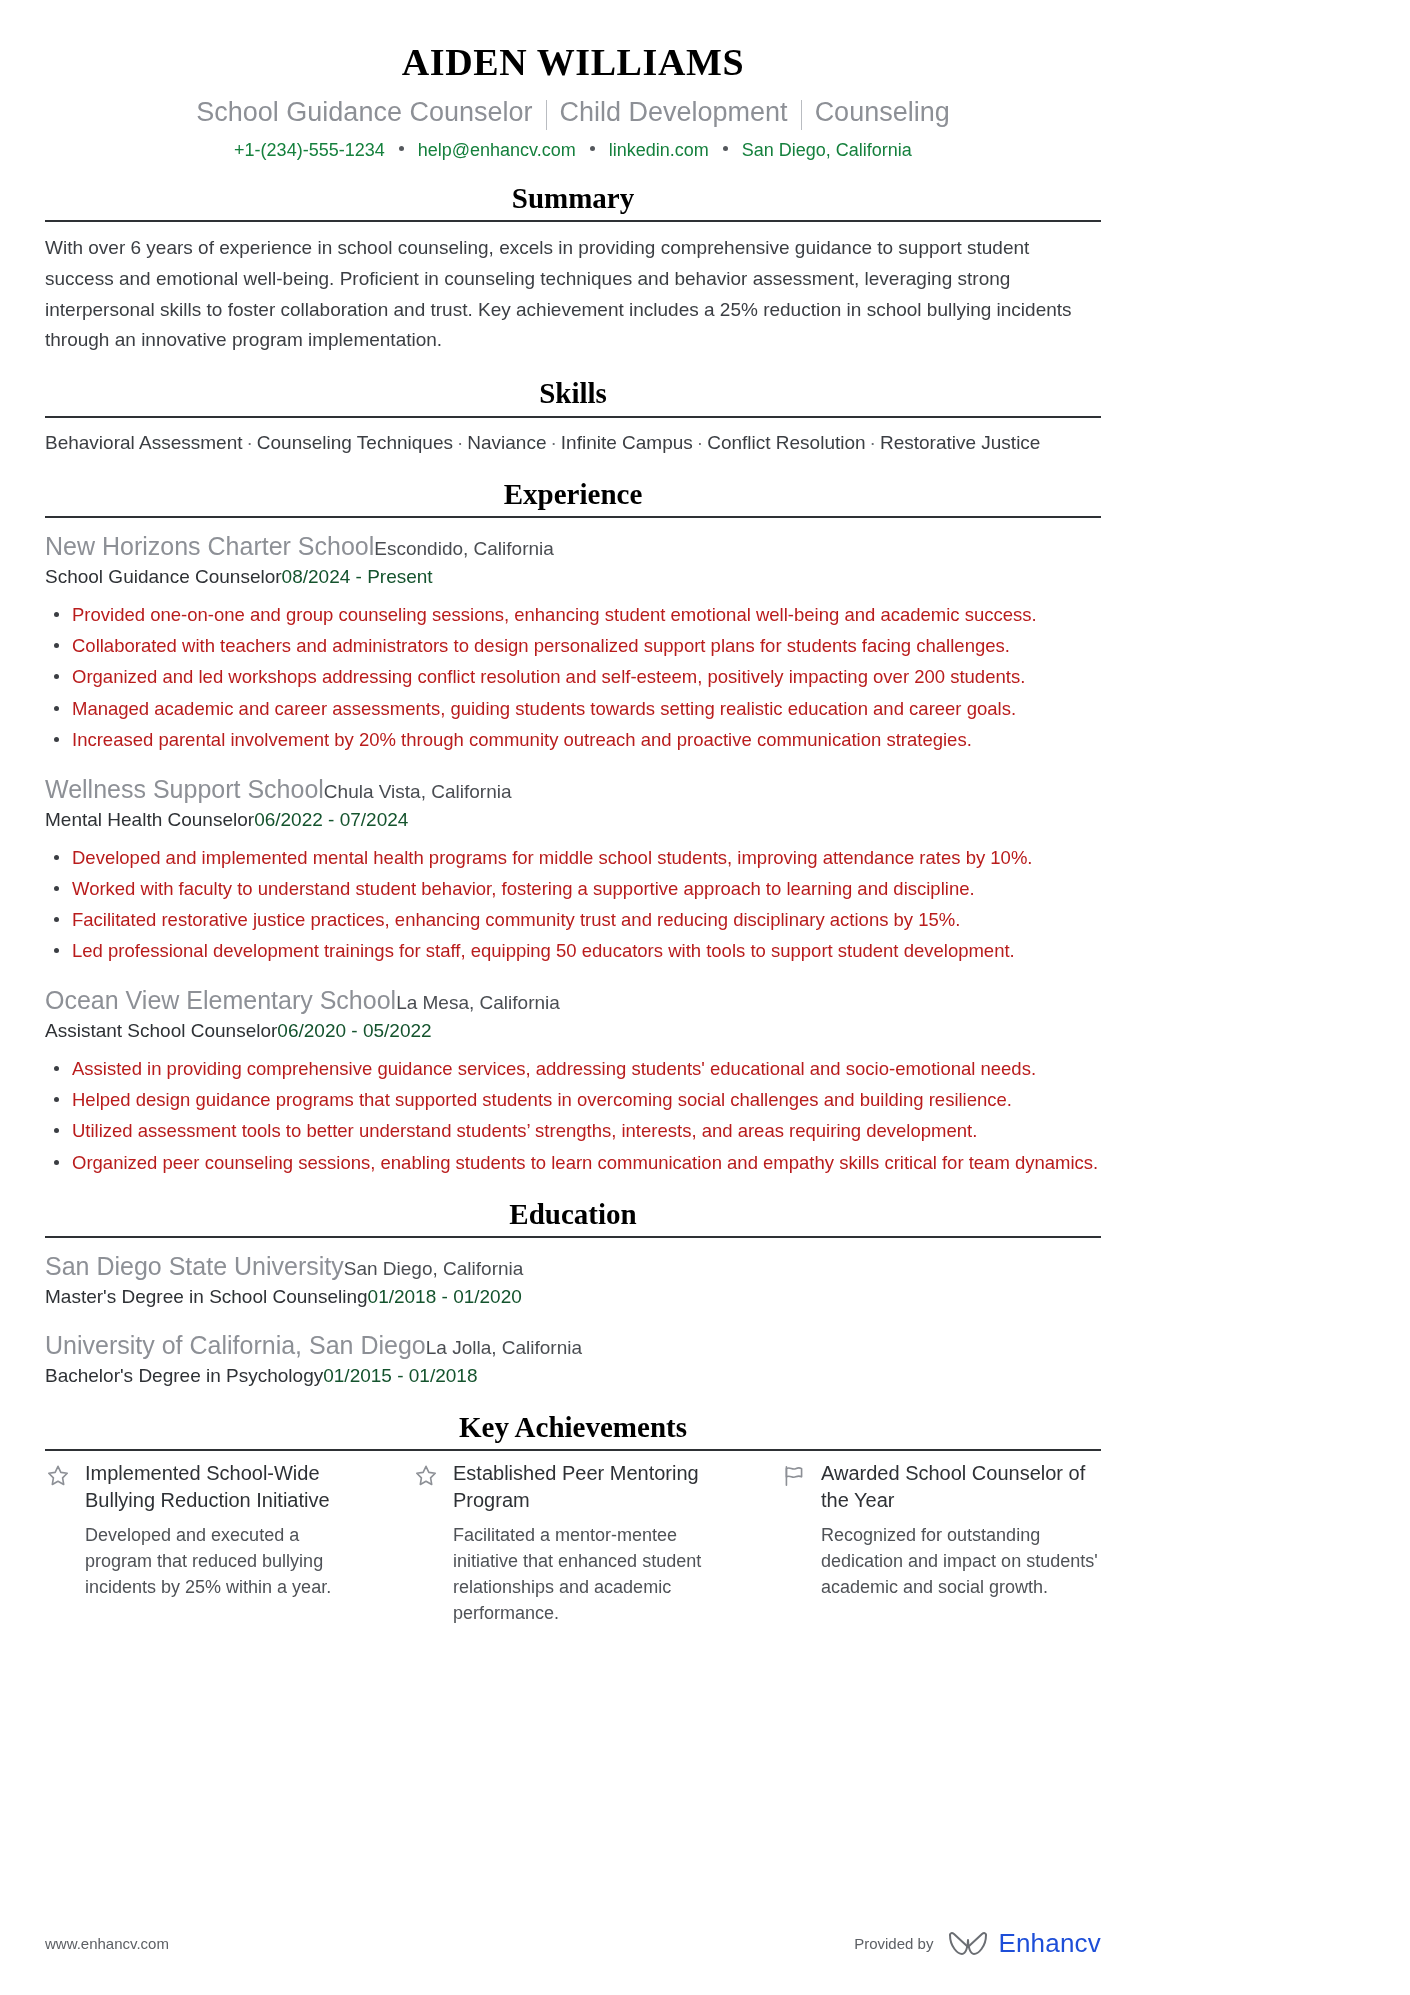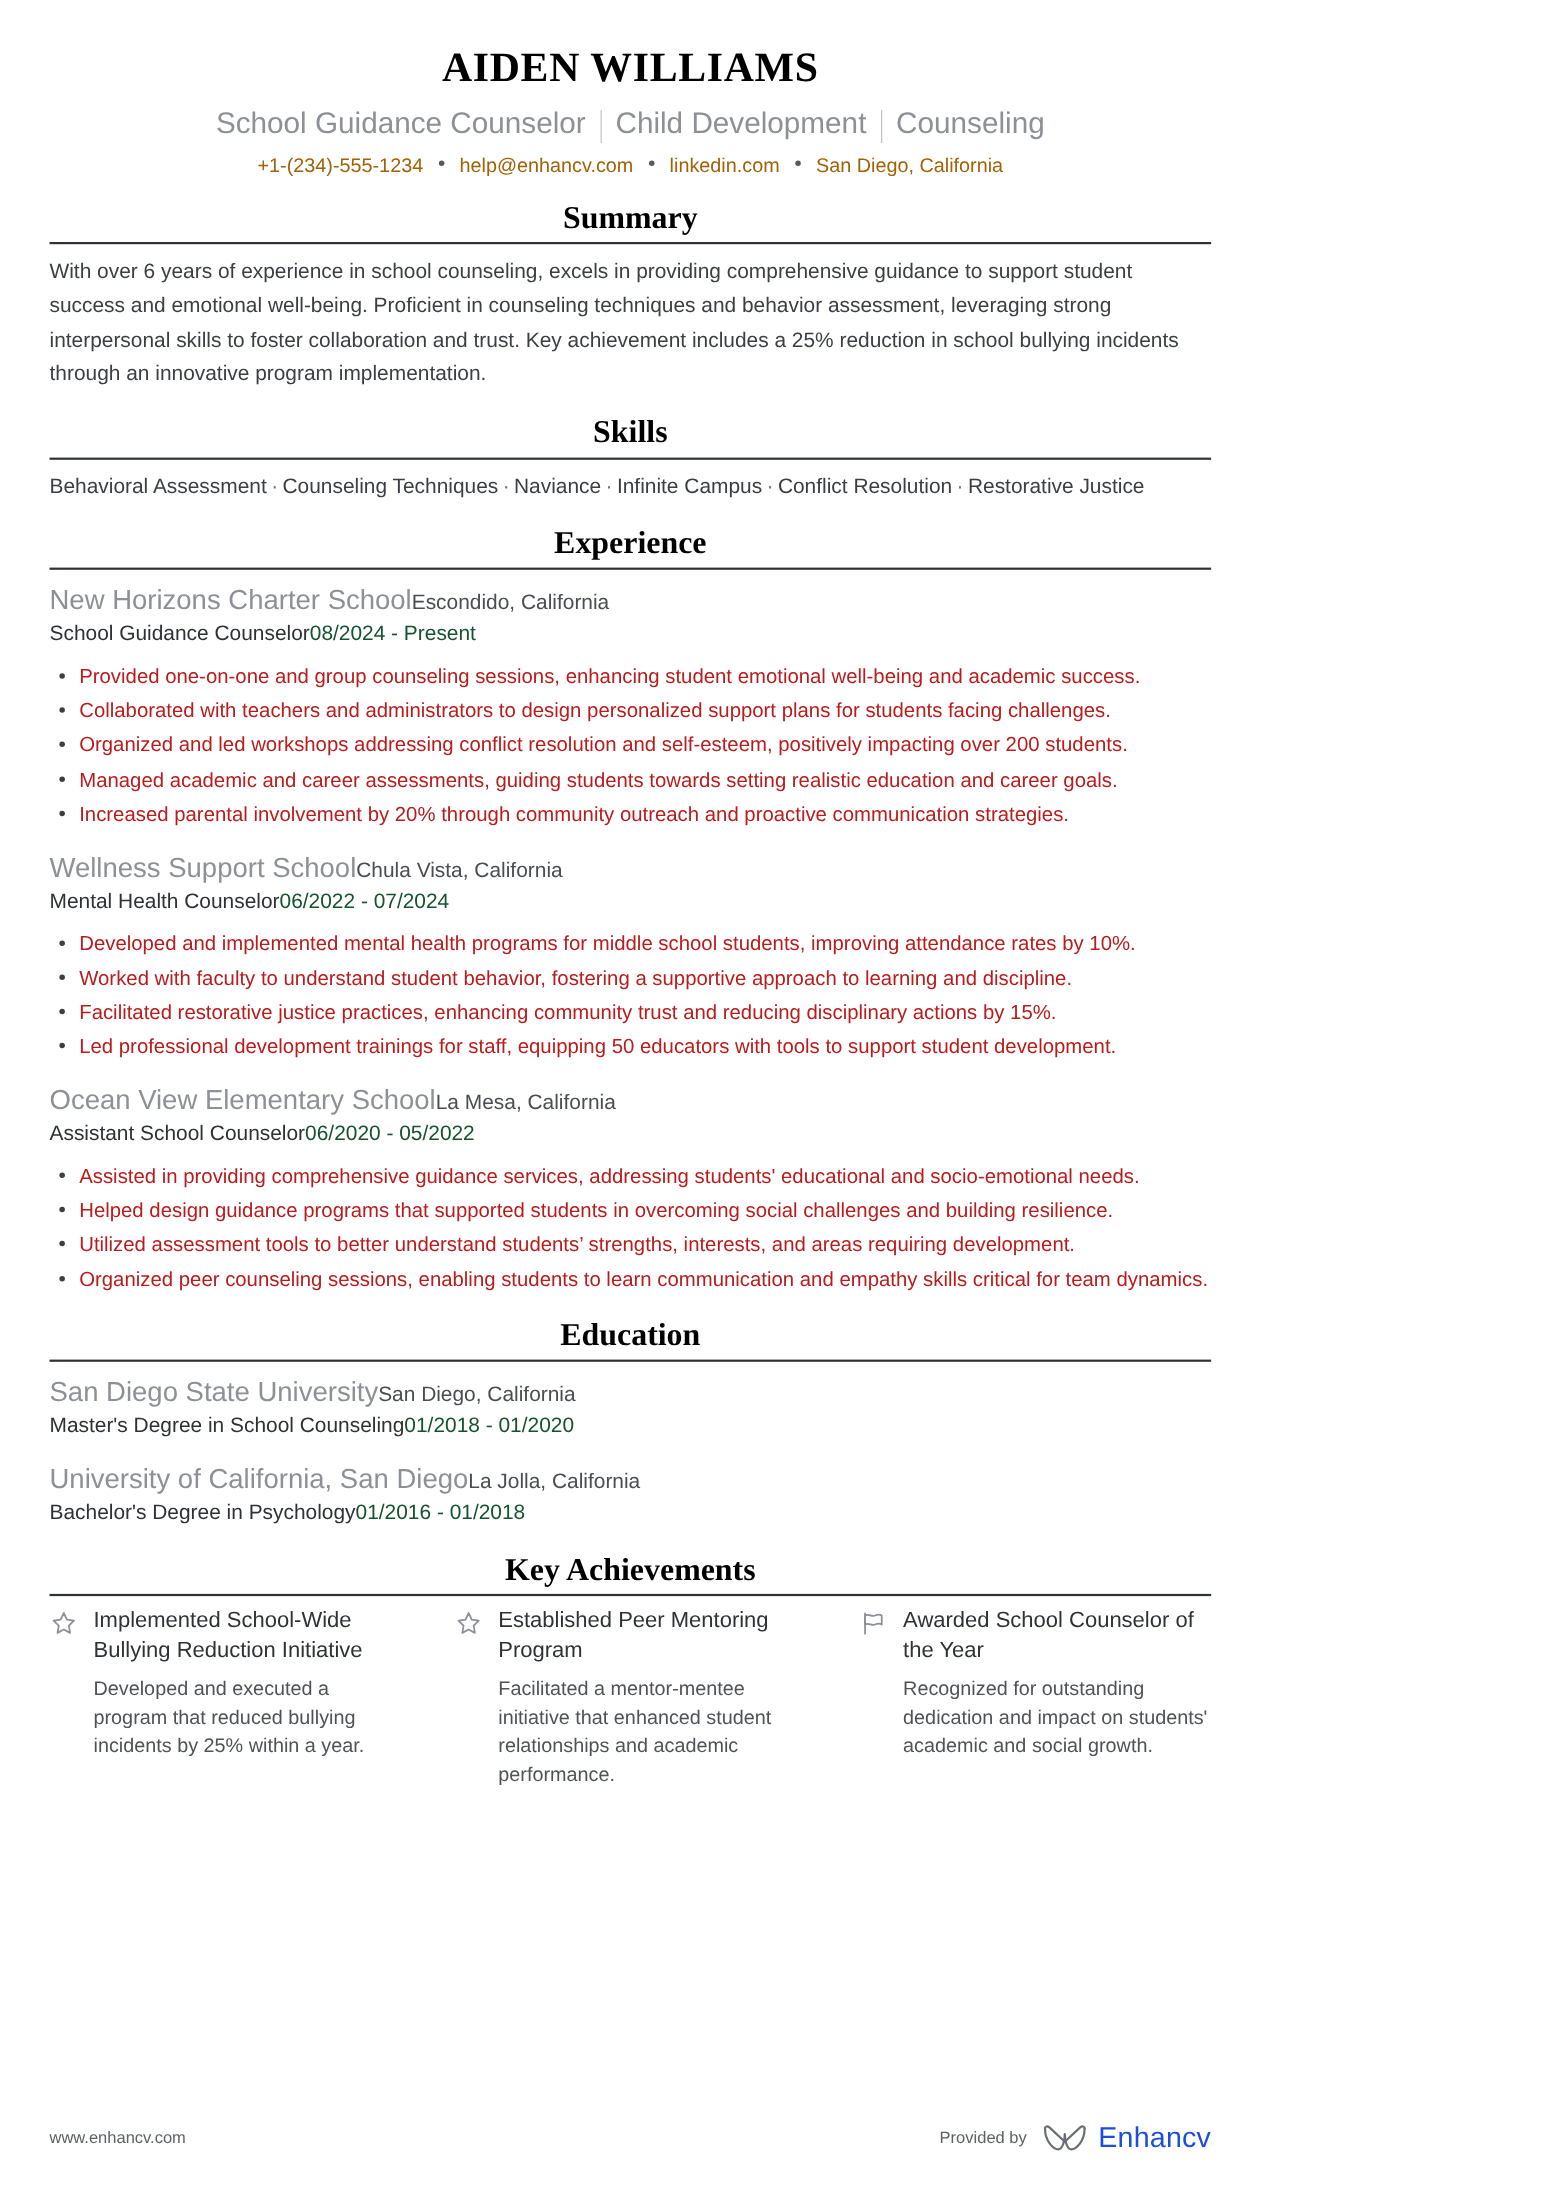--- a/index.html
+++ b/index.html
@@ -52,21 +52,21 @@
     width: 1px;
     height: 30px;
     background: #b9bcc1;
     margin: 0 13px;
     position: relative;
     top: 2px;
   }
 
   .contact-line {
     font-size: 18px;
-    color: #a16207;
+    color: #15803d;
     margin-top: 9px;
     display: flex;
     justify-content: center;
     align-items: center;
     flex-wrap: wrap;
     gap: 0;
   }
   .contact-line .citem { white-space: nowrap; }
   .contact-line .cdot {
     display: inline-block;
@@ -352,21 +352,21 @@
             <div class="entry-date">01/2018 - 01/2020</div>
           </div>
         </div>
         <div class="entry edu-entry">
           <div class="entry-row">
             <div class="entry-org">University of California, San Diego</div>
             <div class="entry-loc">La Jolla, California</div>
           </div>
           <div class="entry-row">
             <div class="entry-role">Bachelor's Degree in Psychology</div>
-            <div class="entry-date">01/2016 - 01/2018</div>
+            <div class="entry-date">01/2015 - 01/2018</div>
           </div>
         </div>
       </div>
   </div>
 
   <div class="section">
     <div class="section-title">Key Achievements</div>
     <div class="rule"></div>
     <div class="ka-grid" id="ka-grid">
         <div class="ka-item">

